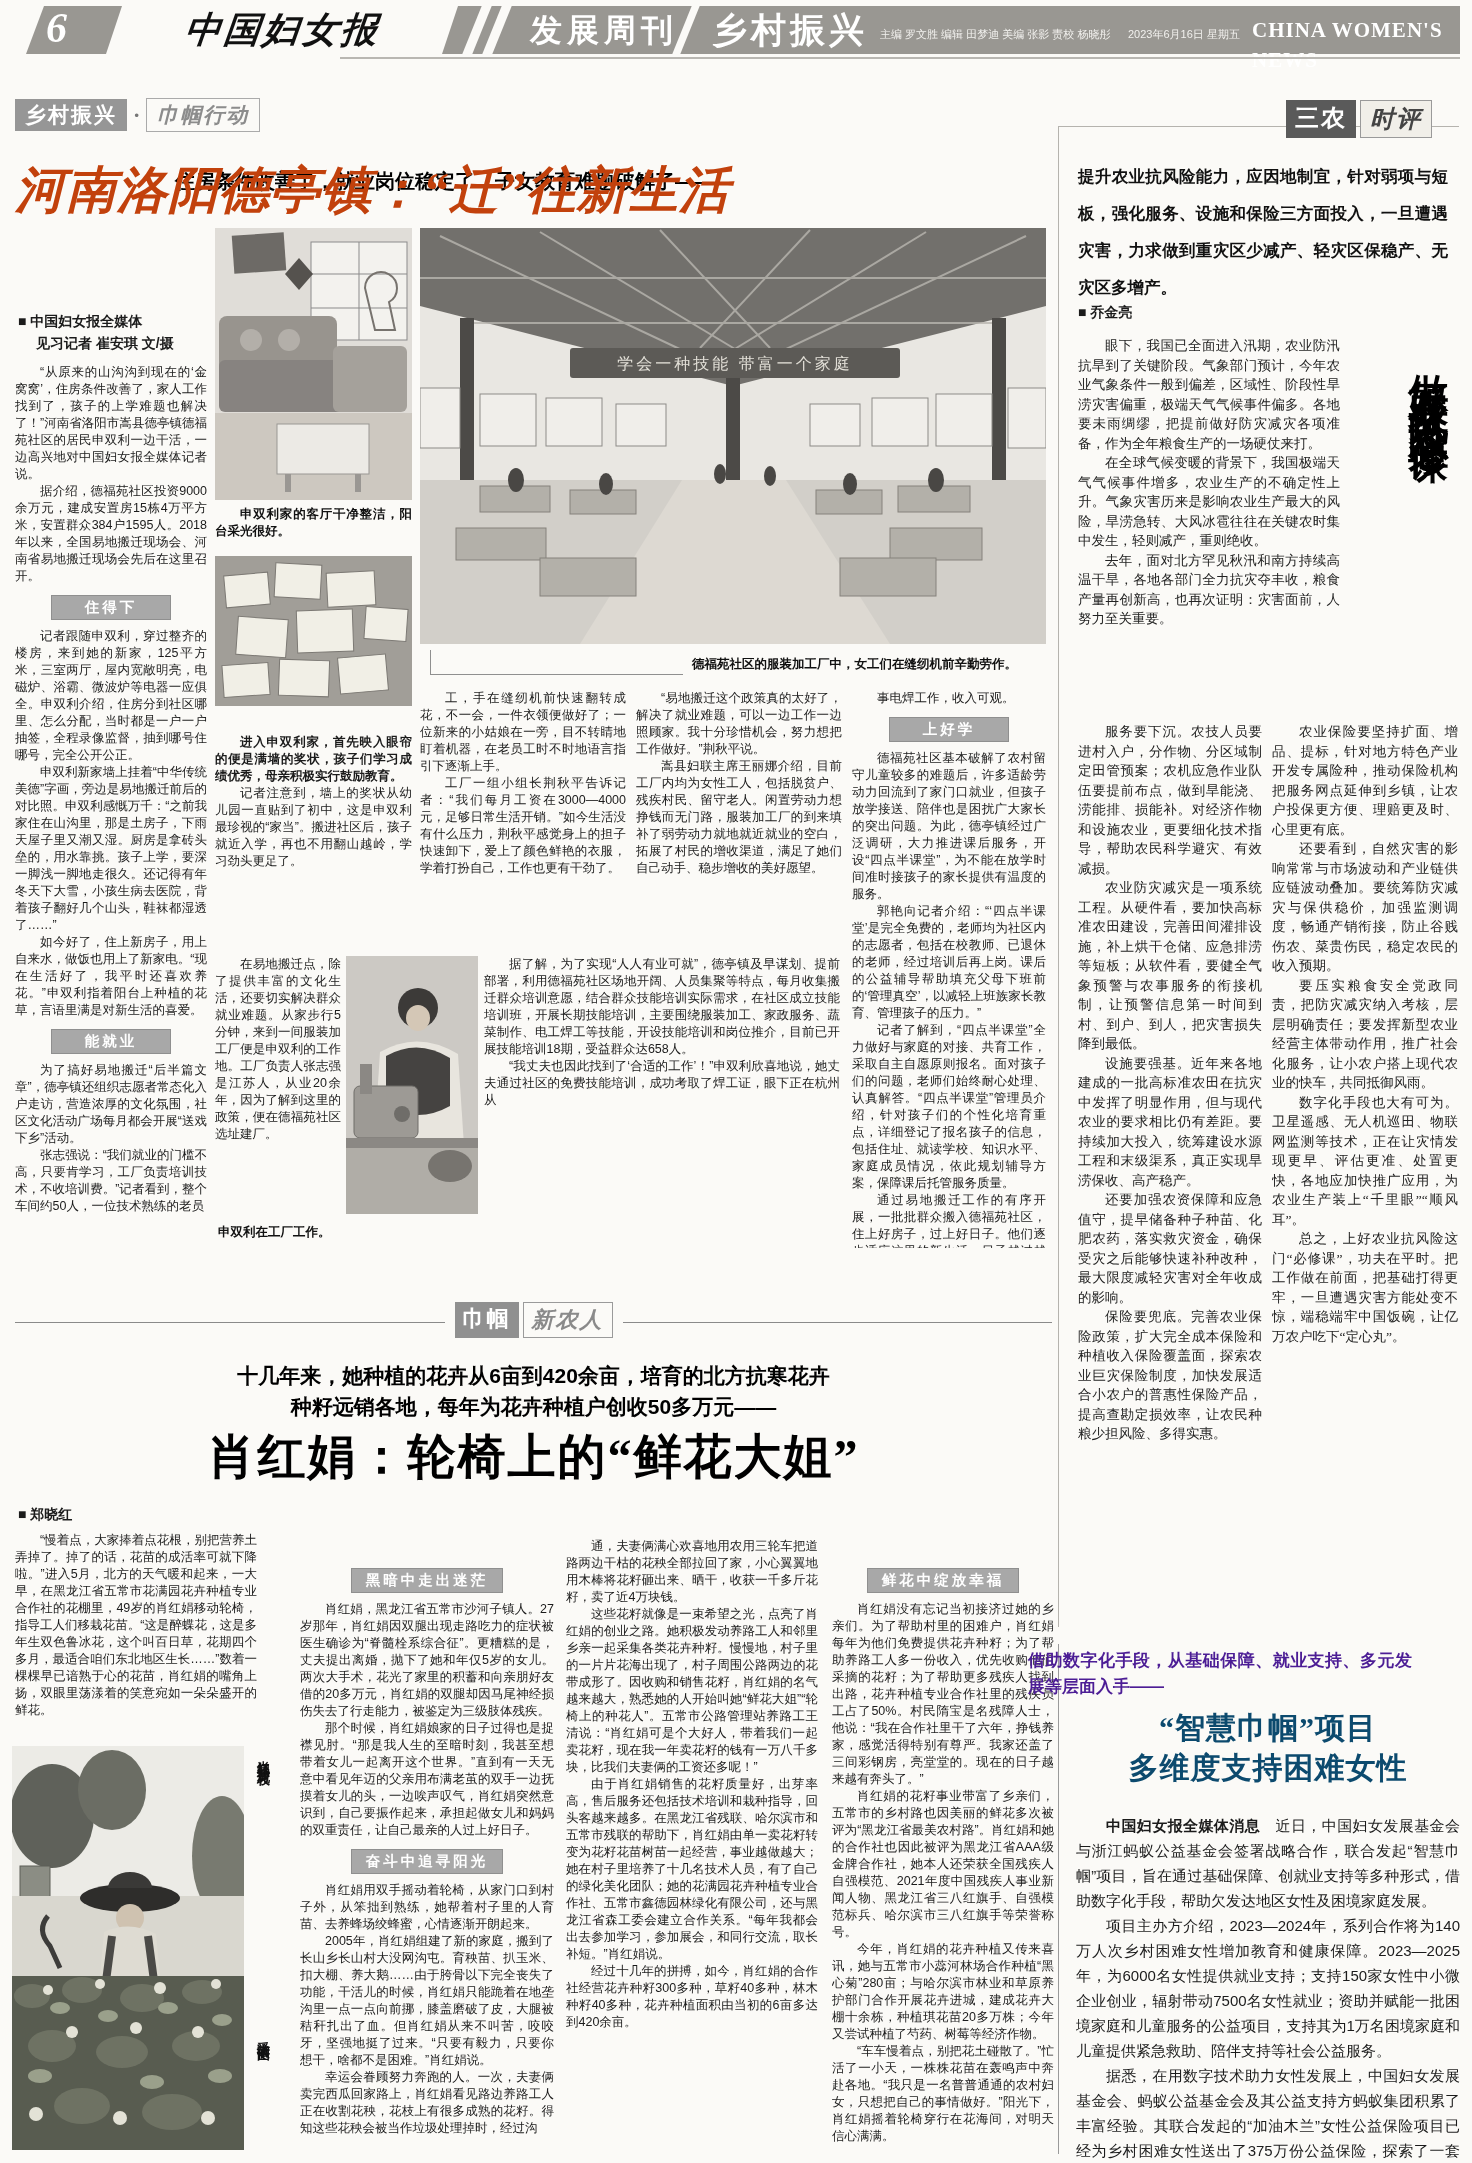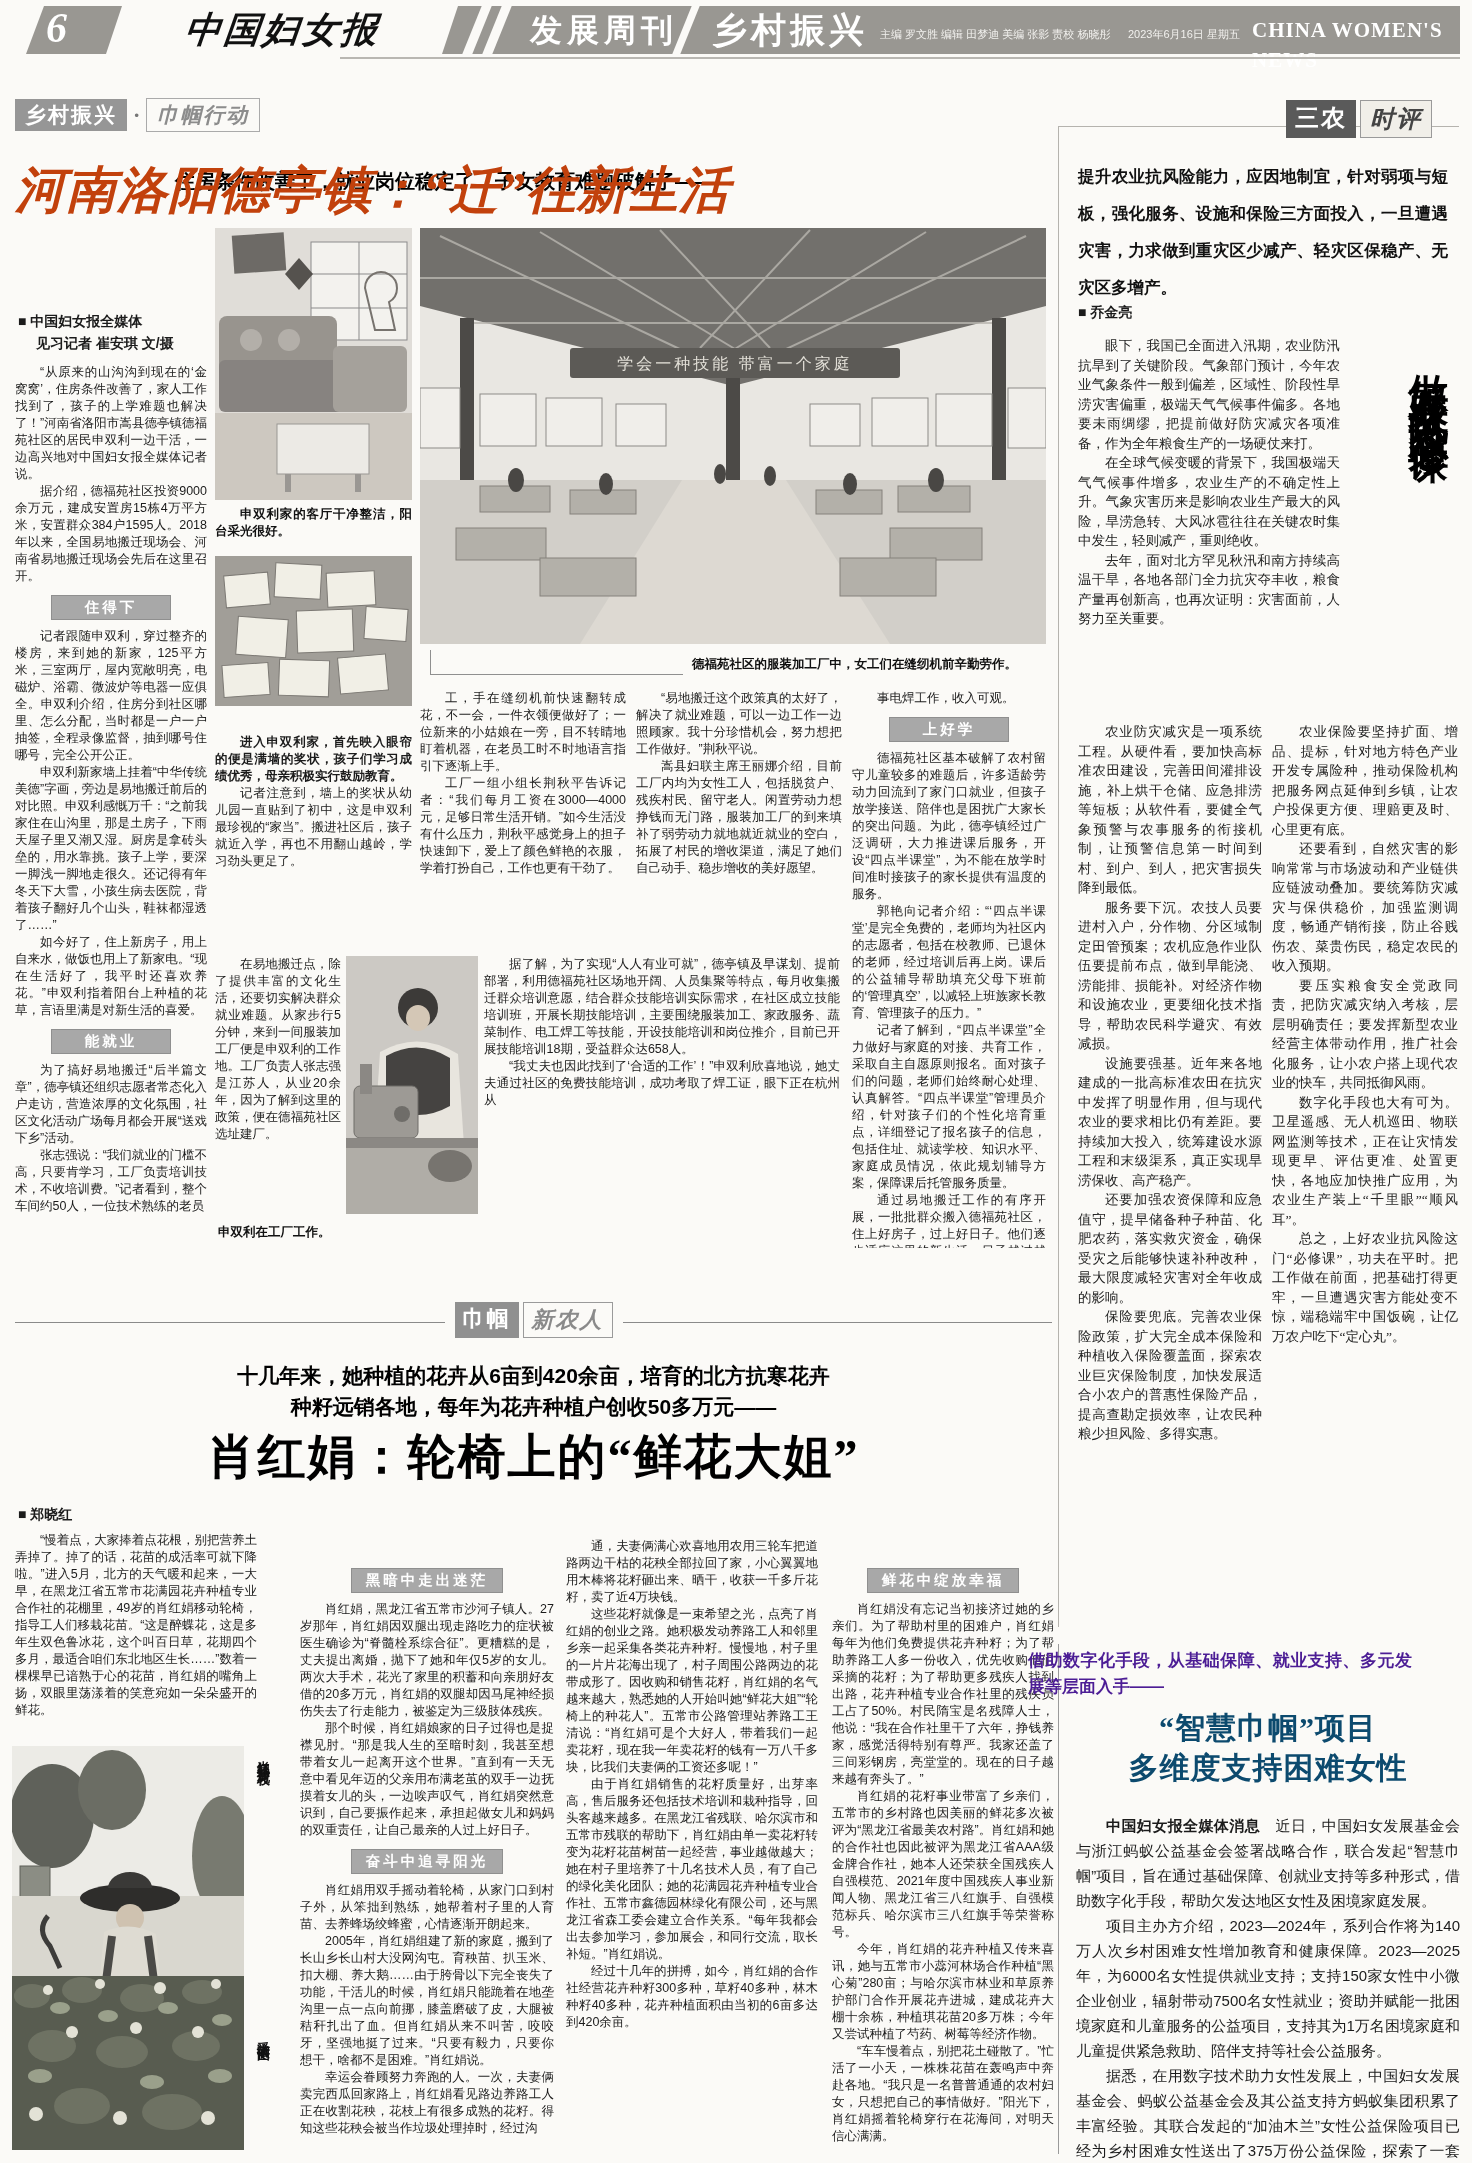--- a/index.html
+++ b/index.html
@@ -245,22 +245,22 @@
   <div class="abs t kai" style="left:1078px;top:336px;width:262px;height:374px;">
     <div>
         <p>眼下，我国已全面进入汛期，农业防汛抗旱到了关键阶段。气象部门预计，今年农业气象条件一般到偏差，区域性、阶段性旱涝灾害偏重，极端天气气候事件偏多。各地要未雨绸缪，把提前做好防灾减灾各项准备，作为全年粮食生产的一场硬仗来打。</p>
         <p>在全球气候变暖的背景下，我国极端天气气候事件增多，农业生产的不确定性上升。气象灾害历来是影响农业生产最大的风险，旱涝急转、大风冰雹往往在关键农时集中发生，轻则减产，重则绝收。</p>
         <p>去年，面对北方罕见秋汛和南方持续高温干旱，各地各部门全力抗灾夺丰收，粮食产量再创新高，也再次证明：灾害面前，人努力至关重要。</p>
       </div>
   </div>
   <div class="abs vtext serif" style="left:1344px;top:342px;width:112px;height:348px;font-size:40px;font-weight:900;letter-spacing:7px;line-height:56px;color:#000;">做好农业抗风险『必修课』</div>
   <div class="abs t kai" style="left:1078px;top:722px;width:184px;height:898px;">
     <div>
+        <p>服务要下沉。农技人员要进村入户，分作物、分区域制定田管预案；农机应急作业队伍要提前布点，做到旱能浇、涝能排、损能补。对经济作物和设施农业，更要细化技术指导，帮助农民科学避灾、有效减损。</p>
         <p>农业防灾减灾是一项系统工程。从硬件看，要加快高标准农田建设，完善田间灌排设施，补上烘干仓储、应急排涝等短板；从软件看，要健全气象预警与农事服务的衔接机制，让预警信息第一时间到村、到户、到人，把灾害损失降到最低。</p>
-        <p>服务要下沉。农技人员要进村入户，分作物、分区域制定田管预案；农机应急作业队伍要提前布点，做到旱能浇、涝能排、损能补。对经济作物和设施农业，更要细化技术指导，帮助农民科学避灾、有效减损。</p>
         <p>设施要强基。近年来各地建成的一批高标准农田在抗灾中发挥了明显作用，但与现代农业的要求相比仍有差距。要持续加大投入，统筹建设水源工程和末级渠系，真正实现旱涝保收、高产稳产。</p>
         <p>还要加强农资保障和应急值守，提早储备种子种苗、化肥农药，落实救灾资金，确保受灾之后能够快速补种改种，最大限度减轻灾害对全年收成的影响。</p>
         <p>保险要兜底。完善农业保险政策，扩大完全成本保险和种植收入保险覆盖面，探索农业巨灾保险制度，加快发展适合小农户的普惠性保险产品，提高查勘定损效率，让农民种粮少担风险、多得实惠。</p>
       </div>
   </div>
   <div class="abs t kai" style="left:1272px;top:722px;width:186px;height:898px;">
     <div>
         <p>农业保险要坚持扩面、增品、提标，针对地方特色产业开发专属险种，推动保险机构把服务网点延伸到乡镇，让农户投保更方便、理赔更及时、心里更有底。</p>
         <p>还要看到，自然灾害的影响常常与市场波动和产业链供应链波动叠加。要统筹防灾减灾与保供稳价，加强监测调度，畅通产销衔接，防止谷贱伤农、菜贵伤民，稳定农民的收入预期。</p>
         <p>要压实粮食安全党政同责，把防灾减灾纳入考核，层层明确责任；要发挥新型农业经营主体带动作用，推广社会化服务，让小农户搭上现代农业的快车，共同抵御风雨。</p>

